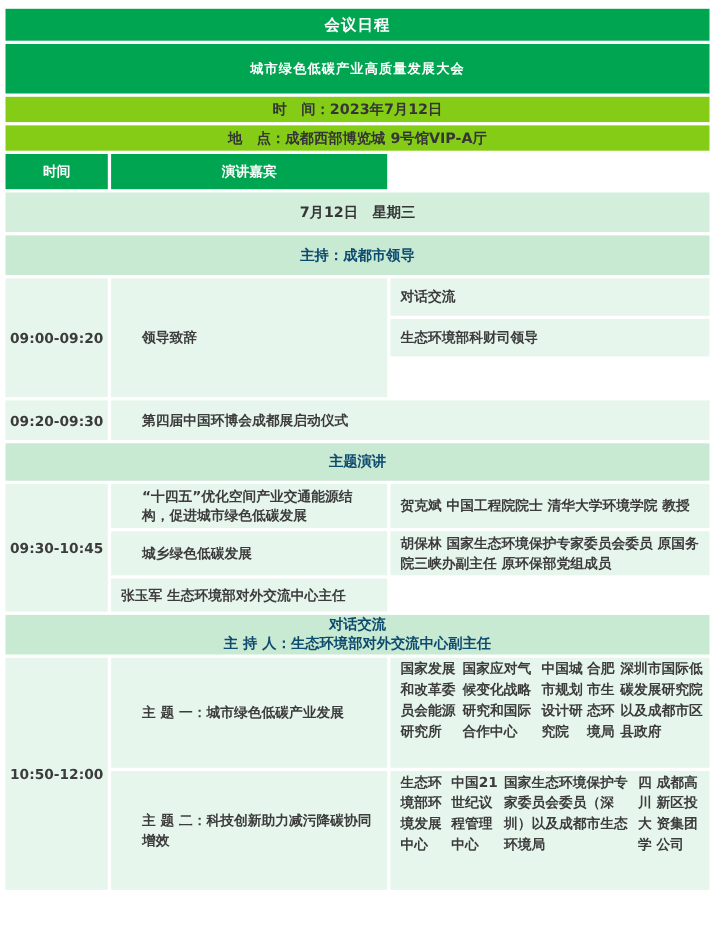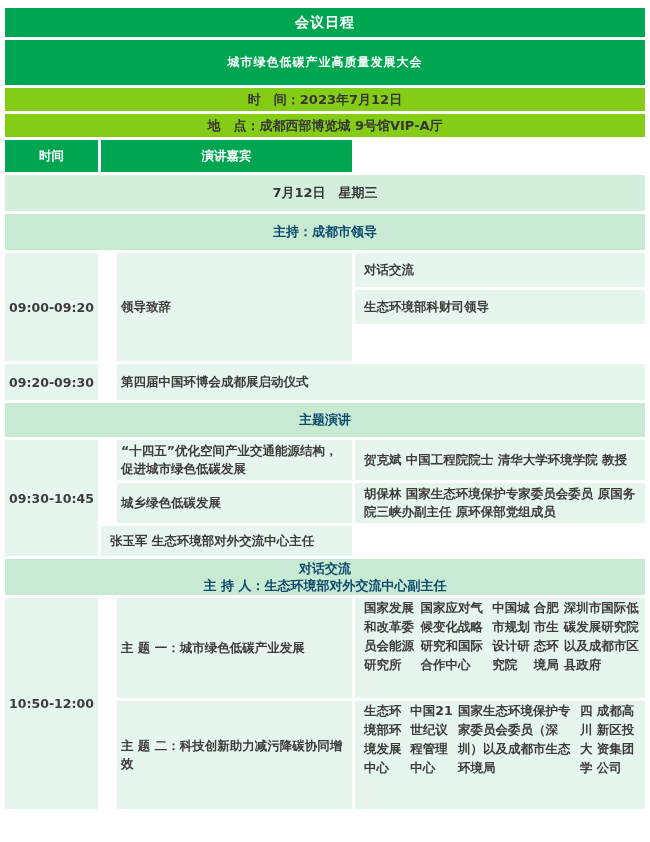--- a/index.html
+++ b/index.html
@@ -26,21 +26,21 @@
   .hcell{background:#00a551;color:#ffffff;font-weight:700;font-size:12.5px;
          display:flex;align-items:center;justify-content:center;}
   .block{flex:none;display:grid;grid-template-columns:93px 251px 290px;gap:3px;}
   .block1{grid-template-rows:34px 34px 34px;}
   .block2{grid-template-rows:36px;}
   .block3{grid-template-rows:40px 40px 30px;}
   .block4{grid-template-rows:100px 108px;}
   .cell{background:#e7f6ec;color:#3c3c3c;font-size:12.5px;font-weight:600;
         display:flex;align-items:center;box-sizing:border-box;}
   .cell.time{justify-content:center;text-align:center;}
-  .cell.topic{padding-left:4px;padding-right:8px;line-height:18px;margin-left:16px;}
+  .cell.topic{padding-left:28px;padding-right:8px;line-height:18px;}
   .cell.guest{padding-left:9px;padding-right:2px;line-height:18px;}
   .cell.list{flex-direction:row;align-items:flex-start;justify-content:center;
              padding-left:9px;padding-right:2px;line-height:19px;}
   .b1-time{grid-area:1/1/4/2;}
   .b1-topic{grid-area:1/2/4/3;}
   .b2-topic{grid-column:2/4;}
   .b3-time{grid-area:1/1/4/2;}
   .b4-time{grid-area:1/1/3/2;}
 </style>
 </head>

